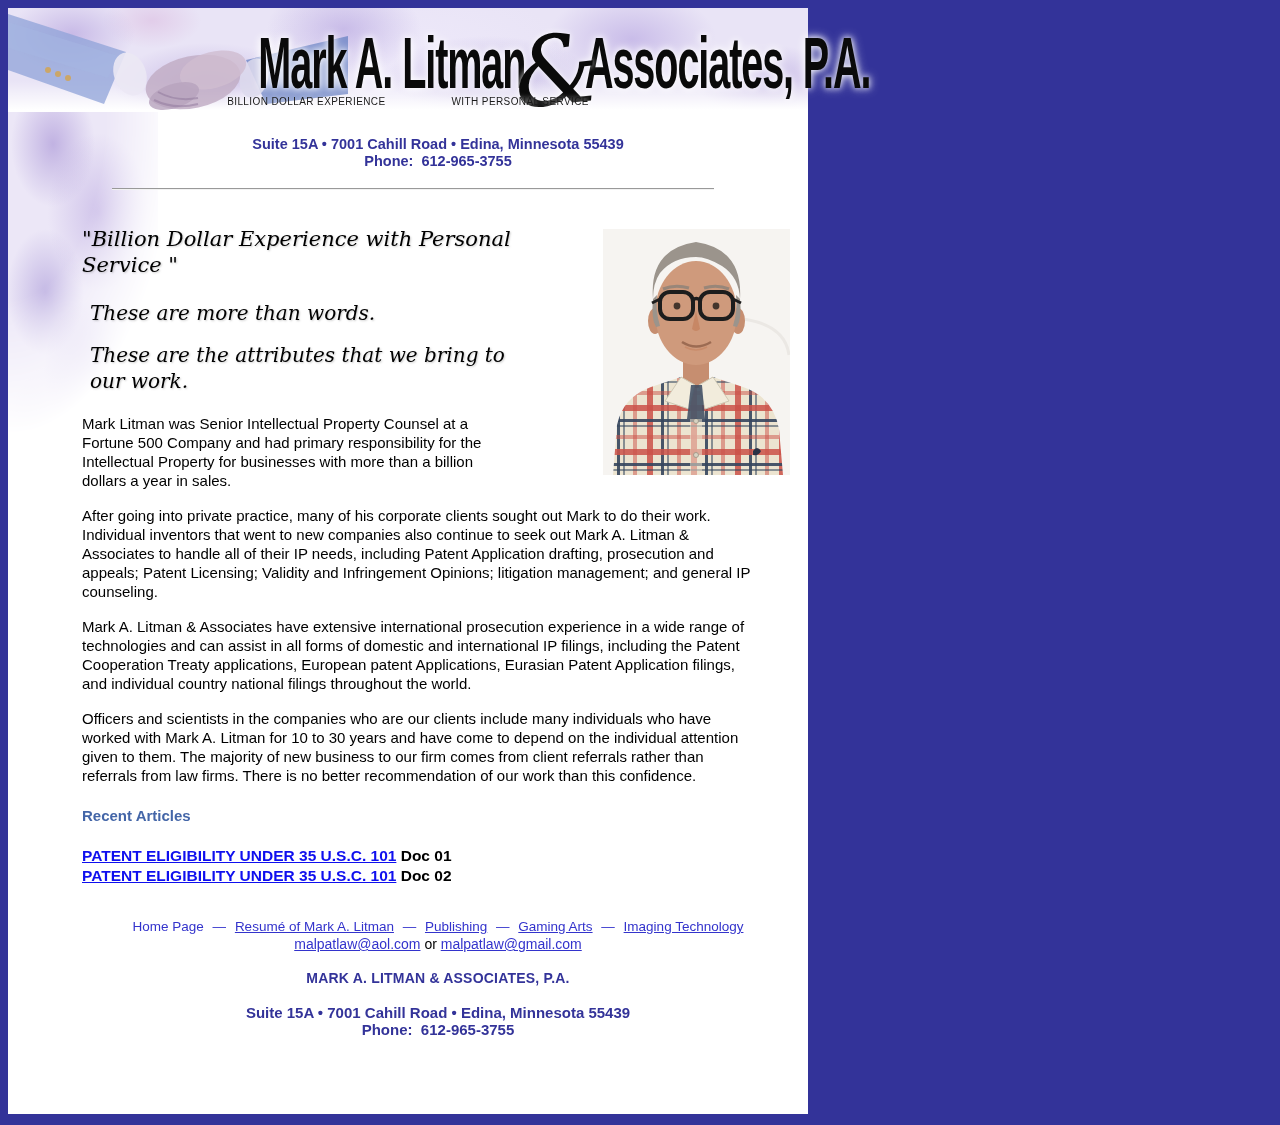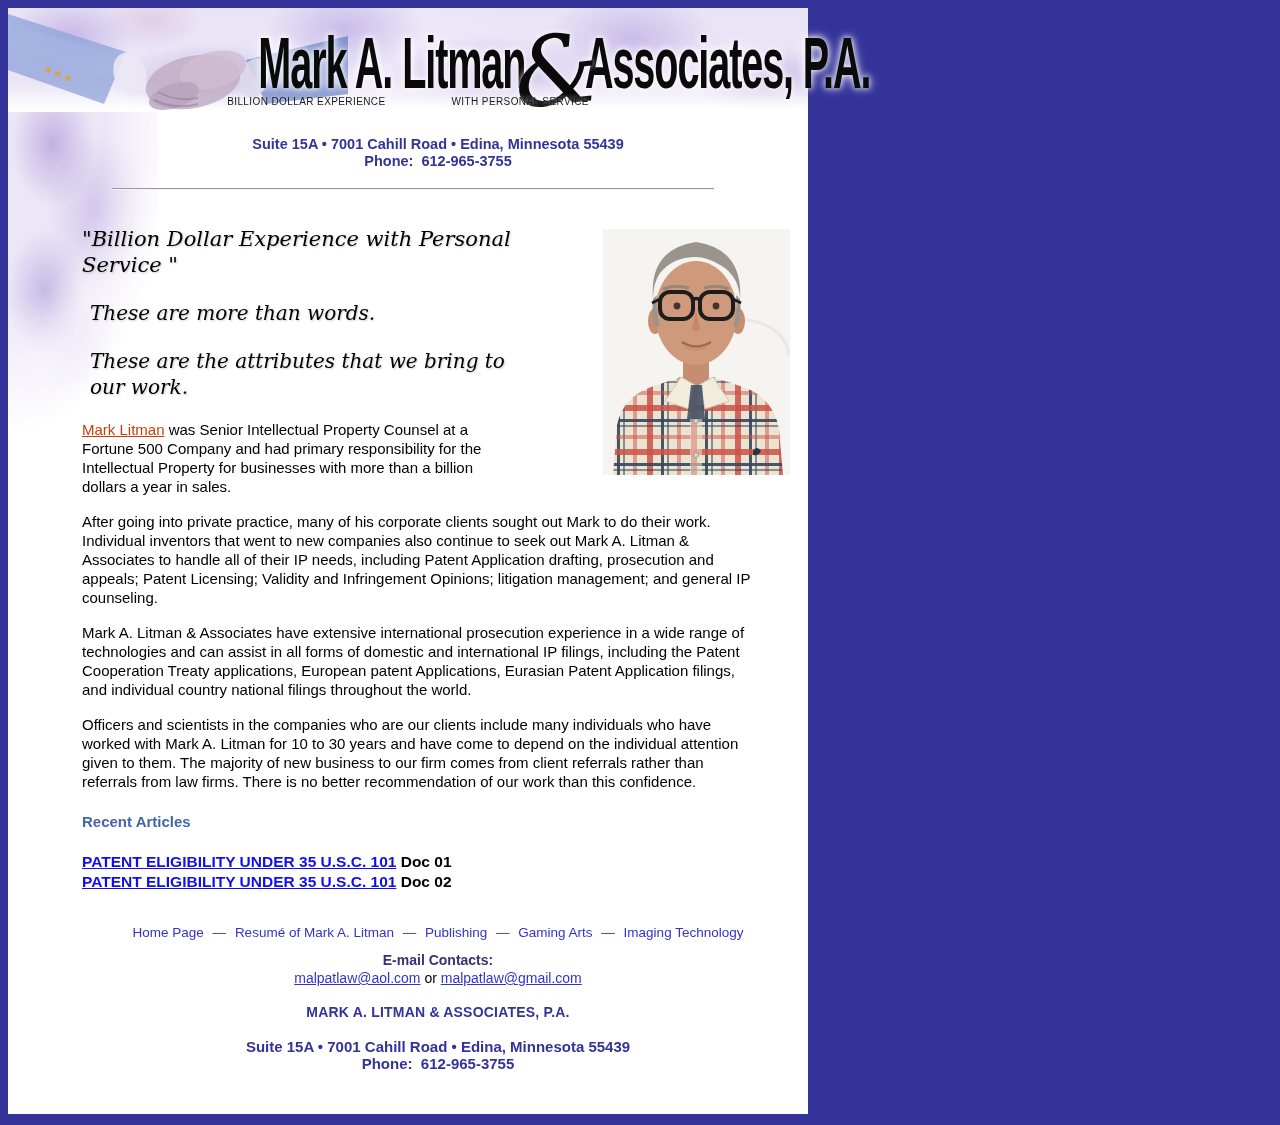--- a/index.html
+++ b/index.html
@@ -63,39 +63,39 @@
   .pre{white-space:pre-wrap;}
 
   .addr-top{margin-top:24px;text-align:center;color:#333399;font-weight:bold;
             font-size:14.5px;line-height:17px;}
   .rule{margin:18px 0 0 30px;width:602px;height:0;border:0;
         border-top:1px solid #999;border-bottom:1px solid #f2f2f2;}
 
   .quote{margin-top:36px;width:452px;font-family:"DejaVu Serif",serif;font-style:italic;
          color:#000;text-shadow:1px 1px 2px rgba(110,110,110,.35);}
   .q1{font-size:21px;line-height:26px;margin:0 0 22px 0;}
-  .q2{font-size:20px;line-height:26px;margin:0 0 22px 8px;}
+  .q2{font-size:20px;line-height:26px;margin:0 0 16px 8px;}
   .q3{font-size:20px;line-height:26px;margin:1px 0 0 8px;}
 
   .portrait{position:absolute;top:93px;right:18px;width:187px;height:246px;}
 
   .para{font-size:15px;line-height:19px;margin:16px 0;}
   .p1{width:438px;margin-top:20px;}
   .p-wide{width:672px;}
-  a.inline-link{color:#c2410c;text-decoration:underline;cursor:pointer;}
+  a.inline-link{color:#000000;cursor:pointer;}
 
   .recent-heading{margin-top:22px;font-size:15px;font-weight:bold;color:#4466a8;}
   .articles{margin-top:22px;font-size:15.5px;line-height:19.5px;font-weight:bold;}
   a.article-link{color:#0f0fee;text-decoration:underline;cursor:pointer;}
   .article-suffix{color:#000;}
 
   .footer-nav{margin-top:34px;text-align:center;font-size:13.5px;color:#3333cc;}
   .nav-sep{margin:0 5px;color:#3333cc;}
   .nav-current{color:#3333cc;}
-  a.nav-link{color:#3333cc;cursor:pointer;}
+  a.nav-link{color:#3333cc;text-decoration:underline;cursor:pointer;}
 
   .email-heading{margin-top:12px;text-align:center;font-size:14px;font-weight:bold;color:#333377;}
   .email-line{margin-top:2px;text-align:center;font-size:14px;color:#000;}
   a.email-link{color:#3333cc;text-decoration:underline;cursor:pointer;}
 
   .firm-name{margin-top:18px;text-align:center;font-size:14px;font-weight:bold;
              color:#333399;letter-spacing:.2px;}
   .addr-bottom{margin-top:18px;text-align:center;color:#333399;font-weight:bold;
                font-size:15px;line-height:17px;}
   .copyright{margin-top:40px;text-align:center;font-size:12px;color:#111;}
@@ -216,21 +216,20 @@
       <span class="nav-sep">—</span>
       <a class="nav-link">Resumé of Mark A. Litman</a>
       <span class="nav-sep">—</span>
       <a class="nav-link">Publishing</a>
       <span class="nav-sep">—</span>
       <a class="nav-link">Gaming Arts</a>
       <span class="nav-sep">—</span>
       <a class="nav-link">Imaging Technology</a>
     </div>
 
-    <div class="email-heading">E-mail Contacts:</div>
     <div class="email-line">
       <a class="email-link">malpatlaw@aol.com</a>
       <span>or</span>
       <a class="email-link">malpatlaw@gmail.com</a>
     </div>
 
     <div class="firm-name">MARK A. LITMAN &amp; ASSOCIATES, P.A.</div>
 
     <div class="addr-bottom">
       <div>Suite 15A • 7001 Cahill Road • Edina, Minnesota 55439</div>

